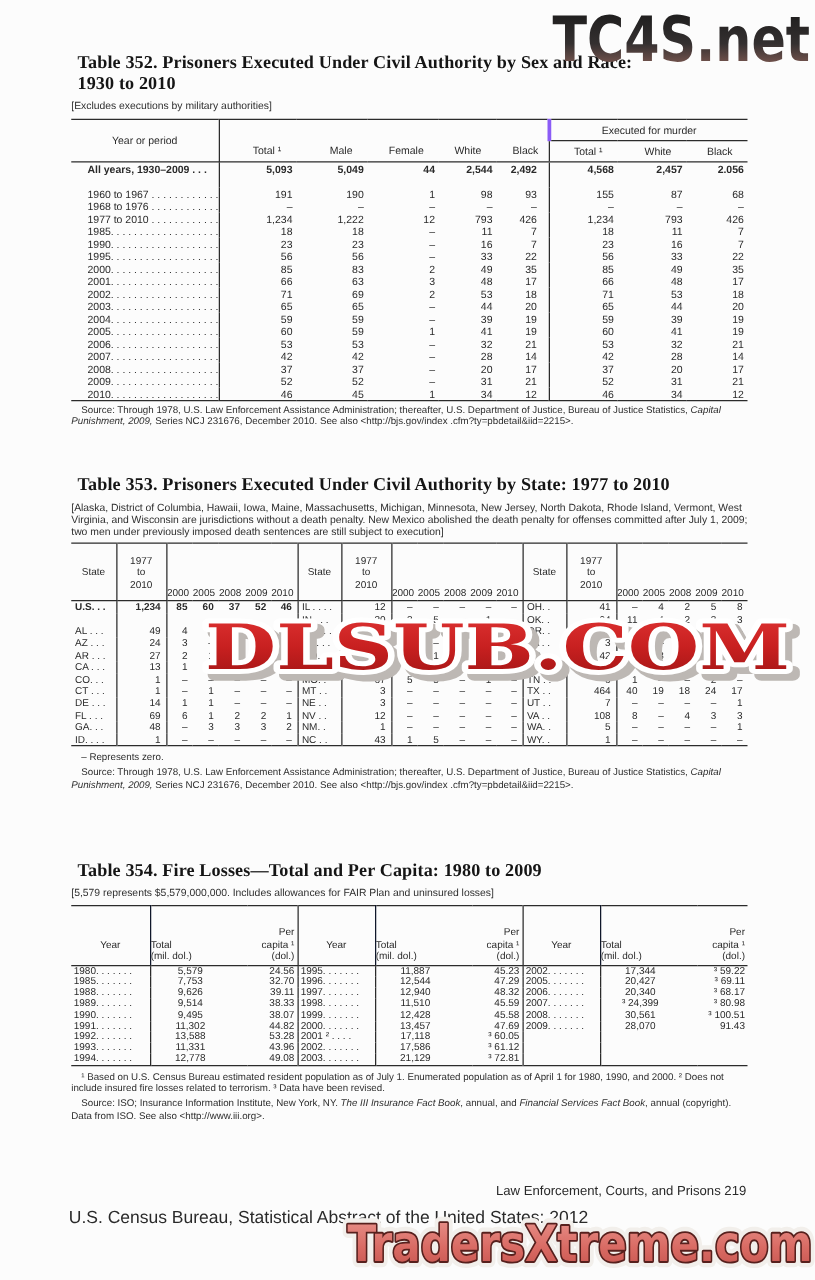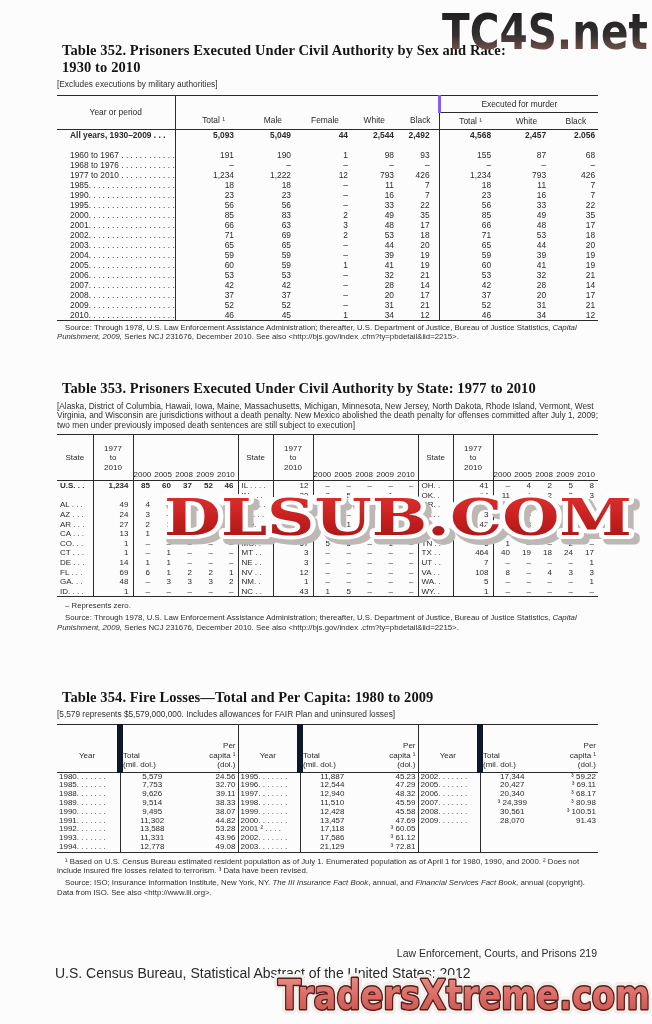--- a/index.html
+++ b/index.html
@@ -39,21 +39,21 @@
   .t353 .h-yr{vertical-align:bottom;text-align:right;padding-right:3px;padding-bottom:1px;}
   .t353 tbody td{height:9.6px;line-height:9.6px;font-size:8px;}
   .t353 .st{padding-left:3px;border-right:1px solid #2b2b2b;}
   .t353 .tot{text-align:right;padding-right:4px;border-right:1px solid #2b2b2b;}
   .t353 .yr{text-align:right;padding-right:4px;}
   .grsep{border-right:1px solid #2b2b2b;}
   
   .t354{margin-top:4px;}
   .t354 thead th{border-bottom:1px solid #2b2b2b;height:36px;font-size:8px;vertical-align:bottom;
                  white-space:pre-line;line-height:9.4px;padding-bottom:2px;}
-  .t354 .h-y{text-align:center;border-right:6px solid #0f172a;padding-bottom:11px;}
+  .t354 .h-y{text-align:center;border-right:1px solid #0f172a;padding-bottom:11px;}
   .t354 .h-t{text-align:left;padding-right:12px;}
   .t354 .h-pc{text-align:right;padding-right:2px;}
   .t354 tbody td{height:8.8px;line-height:8.8px;font-size:8px;}
   .t354 .y354{padding-left:2px;border-right:1px solid #2b2b2b;}
   .t354 .t354v{text-align:center;padding-right:14px;}
   .t354 .pc354{text-align:right;padding-right:2px;}
   
   .fn{font-size:7.8px;line-height:9.7px;margin:2px 0 0 0;text-indent:8px;color:#2e2e2e;}
   .fn.first{margin-top:4px;}
   

